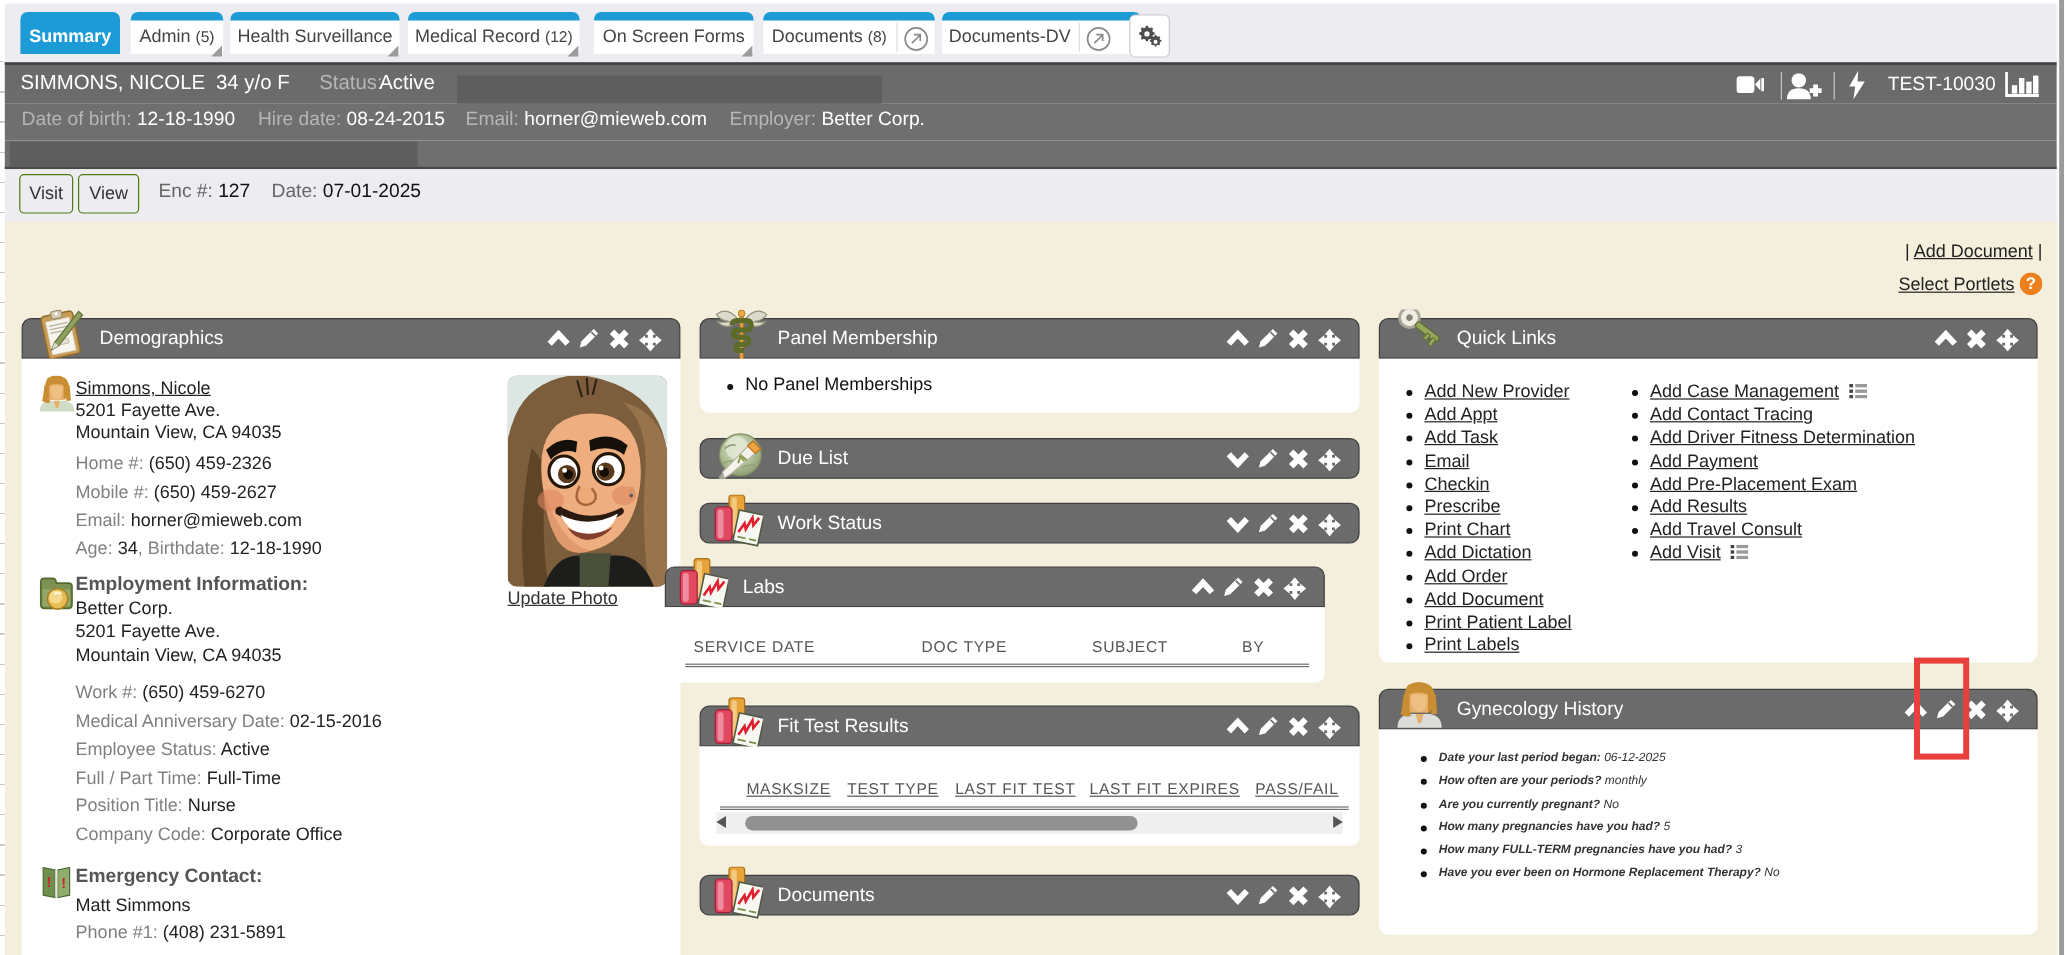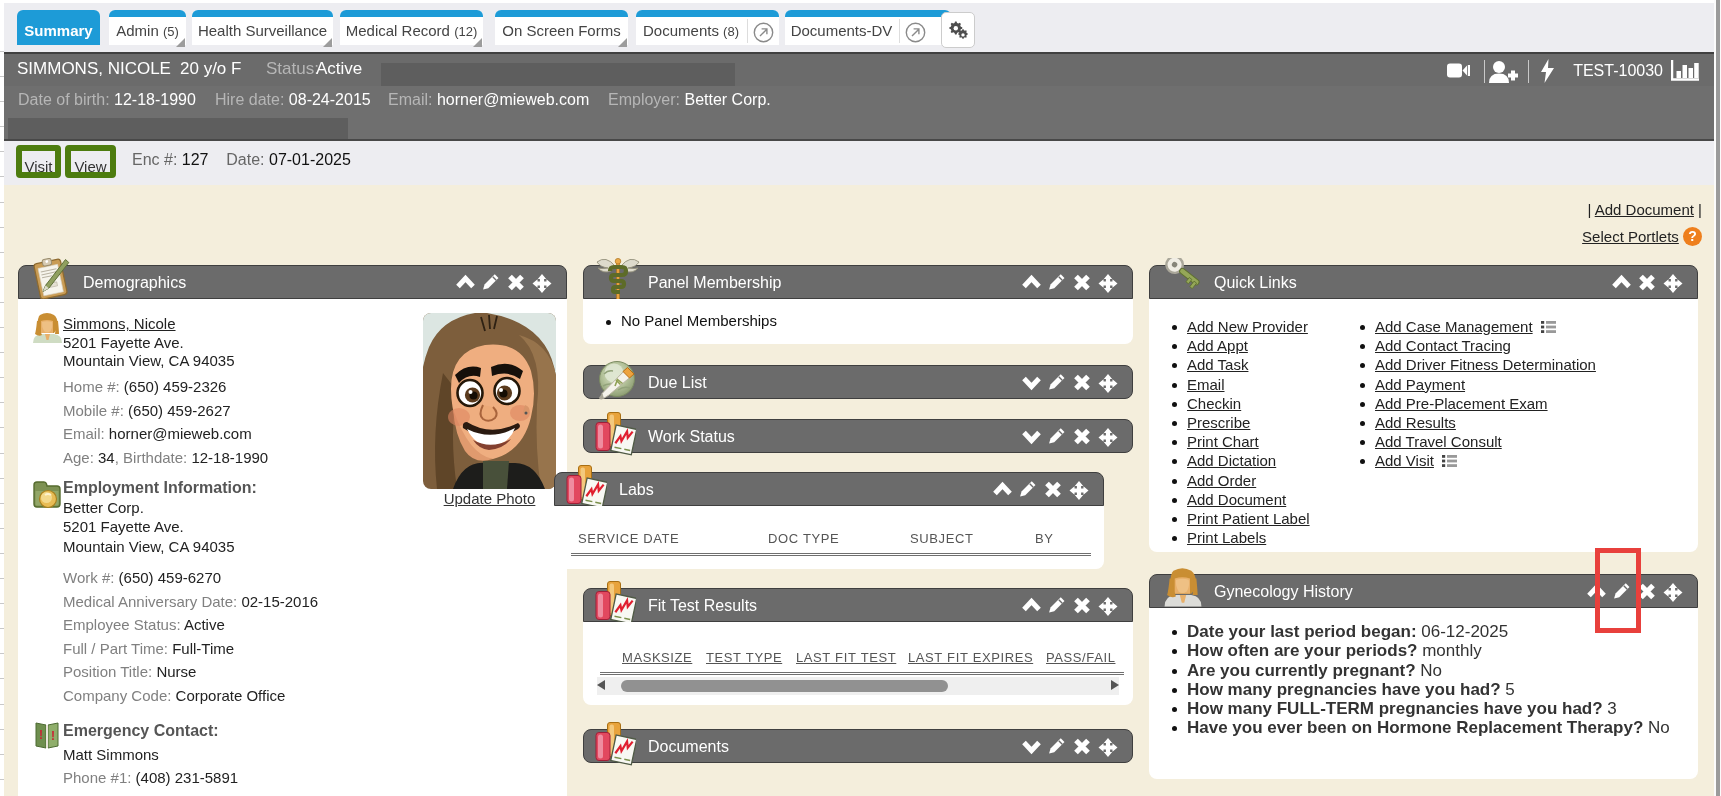--- a/index.html
+++ b/index.html
@@ -18,21 +18,21 @@
 
 #row1 { position:absolute; left:4px; top:52px; width:1710px; height:34px; background:#6b6b6b; border-top:2px solid #404040; }
 #row2 { position:absolute; left:4px; top:86px; width:1710px; height:31px; background:#6f6f6f; }
 #row3 { position:absolute; left:4px; top:117px; width:1710px; height:24px; background:#6f6f6f; border-bottom:2px solid #484848; }
 .hdrbox { position:absolute; background:#5e5e5e; }
 #row1 .nm { position:absolute; left:13px; top:5px; font-size:17px; color:#fff; }
 .glbl { color:#b6b6b6; } .gval { color:#fff; }
 #row2 .ln { position:absolute; left:14px; top:5px; font-size:16px; }
 
 #visitrow { position:absolute; left:4px; top:141px; width:1710px; height:44px; background:#ededf1; }
-.vbtn { position:absolute; top:4px; height:33px; border:6px solid #4d7c0f; border-radius:4px; background:#ededf1; color:#333; font-size:15px; text-align:center; line-height:31px; }
+.vbtn { position:absolute; top:4px; height:33px; border:1px solid #4d7c0f; border-radius:4px; background:#ededf1; color:#333; font-size:15px; text-align:center; line-height:31px; }
 
 #main { position:absolute; left:4px; top:185px; width:1712px; height:611px; background:#f4eedc; }
 a.lnk { color:#222; text-decoration:underline; }
 
 .portlet { position:absolute; }
 .phead { position:relative; height:34px; background:#6b6b6b; border:1px solid #3f3f3f; border-radius:8px 8px 0 0; }
 .phead.round { border-radius:8px; }
 .phead .ptitle { position:absolute; left:64px; top:0; line-height:33px; color:#fff; font-size:16px; }
 .picon { position:absolute; left:10px; top:-8px; }
 .hicons { position:absolute; right:14px; top:8px; display:flex; gap:7px; }
@@ -103,21 +103,21 @@
         <circle cx="10.8" cy="11.3" r="2.2" fill="#fff"></circle>
         <path d="M17.4 12.2 l1.2 0 .33 1.1 a3.4 3.4 0 0 1 1 .4 l1.05-.55 .85.85 -.55 1.05 a3.4 3.4 0 0 1 .4 1 l1.1.33 0 1.2 -1.1.33 a3.4 3.4 0 0 1 -.4 1 l.55 1.05 -.85.85 -1.05-.55 a3.4 3.4 0 0 1 -1 .4 l-.33 1.1 -1.2 0 -.33-1.1 a3.4 3.4 0 0 1 -1-.4 l-1.05.55 -.85-.85 .55-1.05 a3.4 3.4 0 0 1 -.4-1 l-1.1-.33 0-1.2 1.1-.33 a3.4 3.4 0 0 1 .4-1 l-.55-1.05 .85-.85 1.05.55 a3.4 3.4 0 0 1 1-.4 z"></path>
         <circle cx="18" cy="17.9" r="1.7" fill="#fff"></circle>
       </g>
     </svg>
   </div>
 </div>
 <div id="row1">
   <div class="hdrbox" style="left:377px; top:9px; width:354px; height:25px;"></div>
   <div class="nm" style="left:13px;">SIMMONS, NICOLE</div>
-  <div class="nm" style="left:176px;">20 y/o F</div>
+  <div class="nm" style="left:176px;">34 y/o F</div>
   <div class="nm" style="left:262px; color:#b6b6b6;">Status:</div>
   <div class="nm" style="left:312px;">Active</div>
   <div style="position:absolute; right:244px; top:7px;">
     <svg width="23" height="19" viewBox="0 0 23 19">
         <rect x="0" y="2.5" width="15" height="14" rx="3" fill="#fff"></rect>
         <path d="M15.5 9.5 L20 4.5 V14.5 Z" fill="#fff"></path>
         <rect x="20.8" y="4" width="2.2" height="11" fill="#fff"></rect>
       </svg>
   </div>
   <div style="position:absolute; right:229px; top:6px; width:1px; height:23px; background:#c9c9c9;"></div>
@@ -244,21 +244,21 @@
 <ellipse cx="97" cy="100" rx="10" ry="8" fill="#dd8560" opacity="0.6"></ellipse>
 <path d="M60 92 Q55 102 60 106 Q66 110 72 105 Q76 100 70 94" fill="#edaa78" stroke="#a9643c" stroke-width="2"></path>
 <path d="M40 115 Q66 133 95 116 Q99 113 95 110 Q68 124 44 109 Q39 109 40 115 Z" fill="#2a1a10"></path>
 <path d="M44 116 Q68 128 92 115 Q86 132 66 133 Q52 132 44 116 Z" fill="#fff"></path>
 <path d="M50 127 Q68 137 88 126 Q80 136 66 137 Q56 136 50 127 Z" fill="#83402f"></path>
 <path d="M30 176 Q40 148 62 150 L92 150 Q112 150 122 176 Z" fill="#1d1d1b"></path>
 <path d="M60 148 L86 148 L84 176 L60 176 Z" fill="#48503a"></path>
 <path d="M102 92 Q108 94 106 100 Q102 104 100 99 Z" fill="#d9966a"></path>
 <circle cx="103" cy="100" r="1.5" fill="#555"></circle>
 </svg>
-    <div style="position:absolute; left:405px; top:191px; width:133px; text-align:center;"><a class="lnk" href="#" style="font-size:15px; color:#333;">Update Photo</a></div>
+    <div style="position:absolute; left:405px; top:191px; width:133px; text-align:left;"><a class="lnk" href="#" style="font-size:15px; color:#333;">Update Photo</a></div>
     <svg width="32" height="31" viewBox="0 0 32 31" style="position:absolute; left:13px; top:180px;">
 <path d="M3 6 Q3 3 6 3 L13 3 Q15 3 15.5 5 L16 7 L26 7 Q29 7 29 10 L29 25 Q29 28 26 28 L6 28 Q3 28 3 25 Z" fill="#7d9153" stroke="#556b2e" stroke-width="1.4"></path>
 <path d="M4.5 12 L27.5 12 L27.5 25 Q27.5 26.5 26 26.5 L6 26.5 Q4.5 26.5 4.5 25 Z" fill="#93a768"></path>
 <circle cx="17" cy="20" r="8.5" fill="#e8bc55" stroke="#a8801f" stroke-width="1.2"></circle>
 <circle cx="15.5" cy="18.5" r="5.5" fill="#f3d98c"></circle>
 <path d="M14 16 Q17 14 20 16" stroke="#fdf3cf" stroke-width="2" fill="none"></path>
 </svg>
     <div class="dg" style="position:absolute; left:45px; top:179px; line-height:19.5px;">
       <b style="color:#555; font-size:16px;">Employment Information:</b><br>
       Better Corp.<br>
@@ -609,21 +609,21 @@
         </svg>
         <svg width="18" height="17" viewBox="0 0 18 17">
           <path d="M3 2.5 L15 14.5 M15 2.5 L3 14.5" stroke="#fff" stroke-width="5.2"></path>
         </svg>
         <svg width="20" height="19" viewBox="0 0 20 20">
           <path d="M10 0 L14.4 5.3 H12.2 V7.8 H14.7 V5.6 L20 10 L14.7 14.4 V12.2 H12.2 V14.7 H14.4 L10 20 L5.6 14.7 H7.8 V12.2 H5.3 V14.4 L0 10 L5.3 5.6 V7.8 H7.8 V5.3 H5.6 Z" fill="#fff"></path>
         </svg>
       </div>
   </div>
   <div class="pbody" style="height:171px;">
-    <ul class="bullets" style="position:absolute; left:16px; top:14px; font-size:17px; line-height:19.3px; color:#333;">
+    <ul class="bullets" style="position:absolute; left:28px; top:14px; font-size:10px; line-height:19.3px; color:#333;font-style:italic;">
       <li><b>Date your last period began:</b> 06-12-2025</li>
       <li><b>How often are your periods?</b> monthly</li>
       <li><b>Are you currently pregnant?</b> No</li>
       <li><b>How many pregnancies have you had?</b> 5</li>
       <li><b>How many FULL-TERM pregnancies have you had?</b> 3</li>
       <li><b>Have you ever been on Hormone Replacement Therapy?</b> No</li>
     </ul>
   </div>
 </div>
 <div style="position:absolute; left:1595px; top:548px; width:46px; height:85px; border:5px solid #e8403c; z-index:50;"></div>

